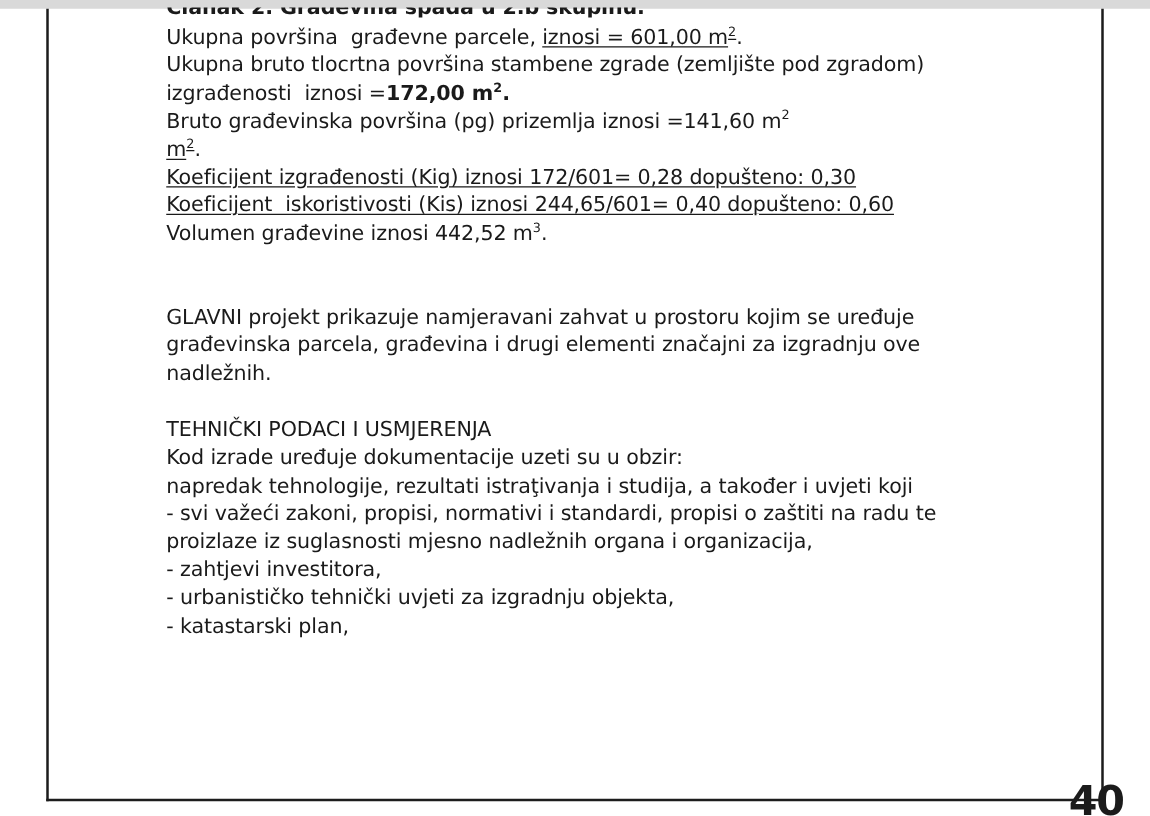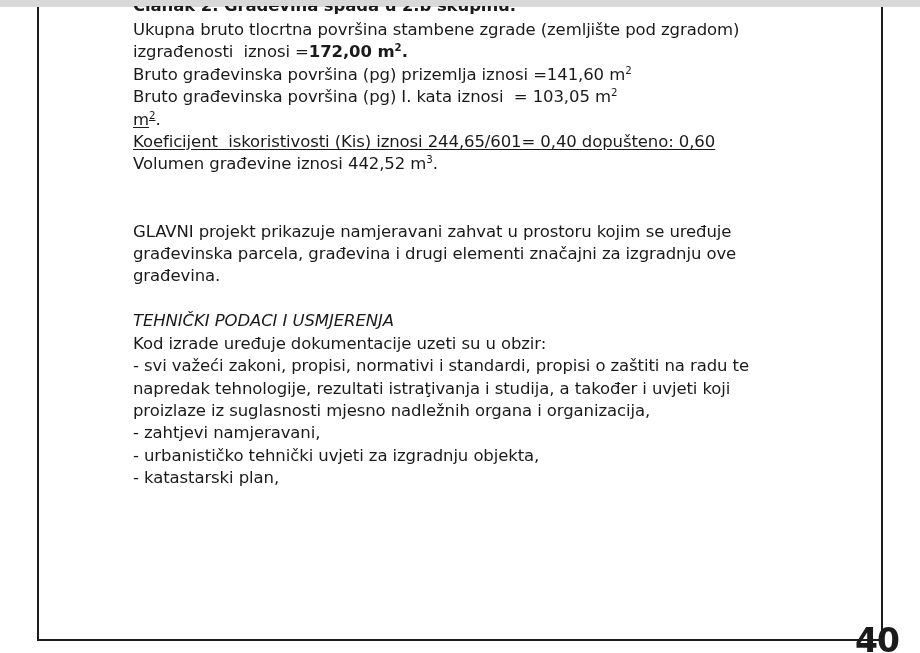--- a/index.html
+++ b/index.html
@@ -56,21 +56,21 @@
   }
   .line {
     font-size: 16.5px;
     line-height: 22.4px;
     letter-spacing: -0.1px;
     white-space: pre;
     color: #1a1a1a;
   }
   .line .b { font-weight: bold; }
   .line .u { text-decoration: underline; text-underline-offset: 2px; }
-  .line .i { font-style: italic; }
+  .line .i { }
   .line sup {
     font-size: 0.62em;
     line-height: 0;
     vertical-align: super;
     letter-spacing: 0;
   }
   .page-number {
     position: absolute;
     left: 855px; top: 624px;
     width: 50px;
@@ -88,36 +88,37 @@
 
 <div class="border-left"></div>
 <div class="border-right"></div>
 <div class="border-bottom"></div>
 
 <div class="clip-line" id="clip-line">
     <div class="line"><span class="b">Članak 2. Građevina spada u 2.b skupinu.</span></div>
   </div>
 
 <div class="doc-lines" id="doc-lines">
+    <div class="line"><span>Ukupna površina  građevne parcele, </span><span class="u">iznosi = 601,00 m</span><sup class="u">2</sup><span>.</span></div>
     <div class="line"><span>Ukupna bruto tlocrtna površina stambene zgrade (zemljište pod zgradom)</span></div>
     <div class="line"><span>izgrađenosti  iznosi =</span><span class="b">172,00 m</span><sup class="b">2</sup><span class="b">.</span></div>
     <div class="line"><span>Bruto građevinska površina (pg) prizemlja iznosi =141,60 m</span><sup>2</sup></div>
-    <div class="line"><span>Bruto građevinska površina (pg) I. kata iznosi  = 103,05 m</span><sup>2</sup></div>
     <div class="line"><span class="u">m</span><sup class="u">2</sup><span>.</span></div>
+    <div class="line"><span class="u">Koeficijent izgrađenosti (Kig) iznosi 172/601= 0,28 dopušteno: 0,30</span></div>
     <div class="line"><span class="u">Koeficijent  iskoristivosti (Kis) iznosi 244,65/601= 0,40 dopušteno: 0,60</span></div>
     <div class="line"><span>Volumen građevine iznosi 442,52 m</span><sup>3</sup><span>.</span></div>
     <div class="line">&nbsp;</div>
     <div class="line">&nbsp;</div>
     <div class="line"><span>GLAVNI projekt prikazuje namjeravani zahvat u prostoru kojim se uređuje</span></div>
     <div class="line"><span>građevinska parcela, građevina i drugi elementi značajni za izgradnju ove</span></div>
-    <div class="line"><span>građevina.</span></div>
+    <div class="line"><span>nadležnih.</span></div>
     <div class="line">&nbsp;</div>
     <div class="line"><span class="i">TEHNIČKI PODACI I USMJERENJA</span></div>
     <div class="line"><span>Kod izrade uređuje dokumentacije uzeti su u obzir:</span></div>
+    <div class="line"><span>napredak tehnologije, rezultati istraţivanja i studija, a također i uvjeti koji</span></div>
     <div class="line"><span>- svi važeći zakoni, propisi, normativi i standardi, propisi o zaštiti na radu te</span></div>
-    <div class="line"><span>napredak tehnologije, rezultati istraţivanja i studija, a također i uvjeti koji</span></div>
     <div class="line"><span>proizlaze iz suglasnosti mjesno nadležnih organa i organizacija,</span></div>
-    <div class="line"><span>- zahtjevi namjeravani,</span></div>
+    <div class="line"><span>- zahtjevi investitora,</span></div>
     <div class="line"><span>- urbanističko tehnički uvjeti za izgradnju objekta,</span></div>
     <div class="line"><span>- katastarski plan,</span></div>
   </div>
 
 <div class="page-number">40</div>
 
 </body></html>

